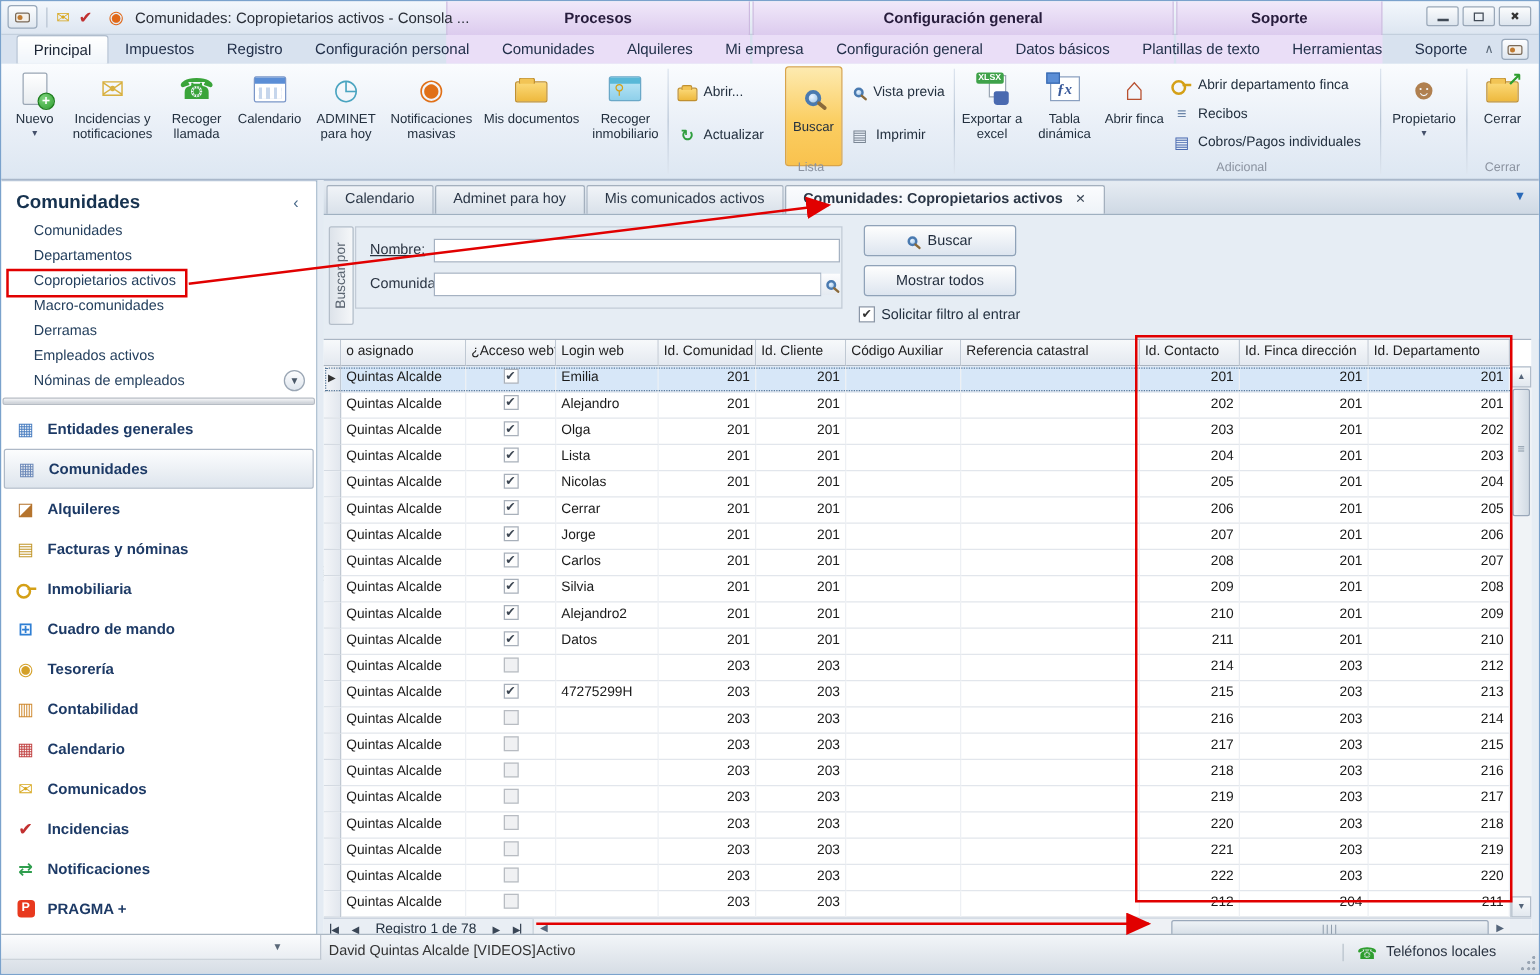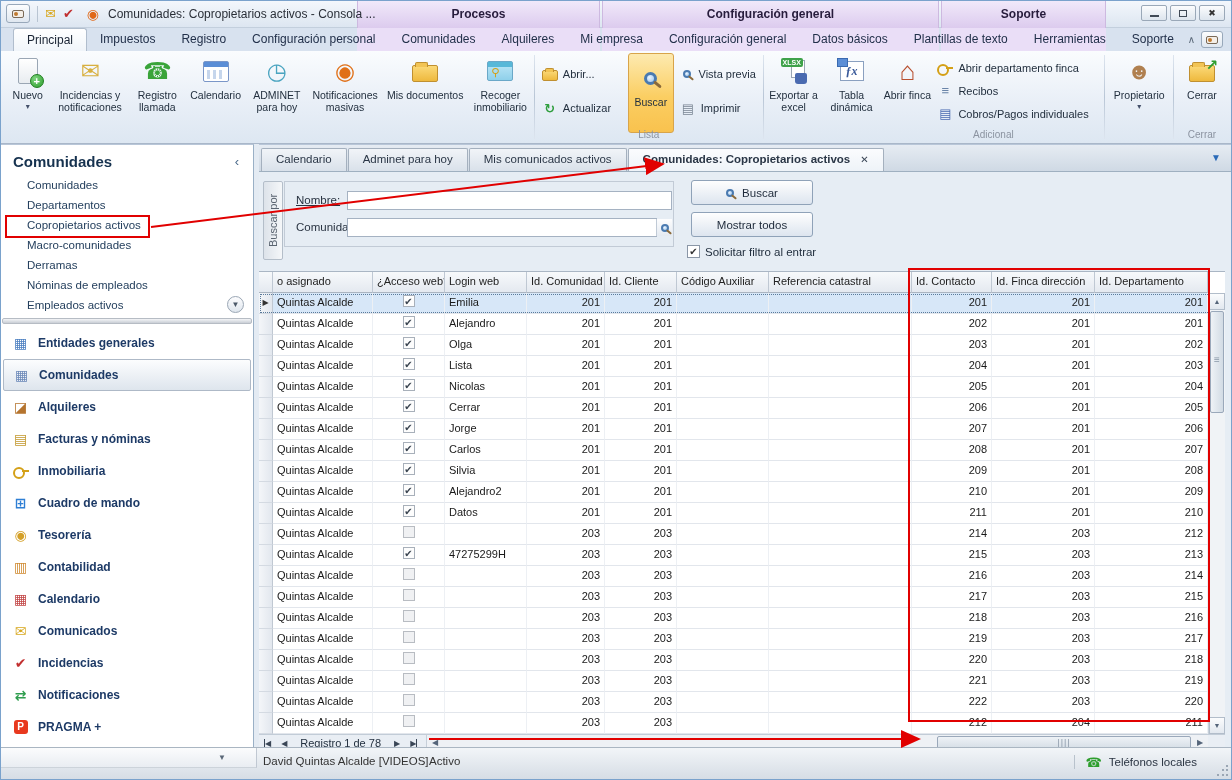--- a/index.html
+++ b/index.html
@@ -261,21 +261,21 @@
             </span>
           <span>Nuevo</span>
             <span class="drop">▾</span>
         </div>
         <div class="rbtn" style="width:80px;">
           <span class="ricon glyph" style="color:#d8b040;">✉</span>
           <span>Incidencias y notificaciones</span>
         </div>
         <div class="rbtn" style="width:56px;">
           <span class="ricon glyph" style="color:#3aa43a;">☎</span>
-          <span>Registro llamada</span>
+          <span>Recoger llamada</span>
         </div>
         <div class="rbtn" style="width:62px;">
           <span class="ricon">
               <span class="cal-ic"></span>
             </span>
           <span>Calendario</span>
         </div>
         <div class="rbtn" style="width:62px;">
           <span class="ricon glyph" style="color:#4aa4c0;">◷</span>
           <span>ADMINET para hoy</span>
@@ -419,22 +419,22 @@
     <div class="sb-title">
       <span>Comunidades</span>
       <span class="chev">‹</span>
     </div>
     <div id="sidebar-items">
         <div class="sb-item">Comunidades</div>
         <div class="sb-item">Departamentos</div>
         <div class="sb-item">Copropietarios activos</div>
         <div class="sb-item">Macro-comunidades</div>
         <div class="sb-item">Derramas</div>
+        <div class="sb-item">Empleados activos</div>
         <div class="sb-item">Nóminas de empleados</div>
-        <div class="sb-item">Empleados activos</div>
       </div>
     <div class="sb-circle">▼</div>
     <div class="sb-splitter"></div>
     <div id="sidebar-nav">
         <div class="nav-item">
           <span class="nav-ic" style="color: rgb(74, 126, 192);">▦</span>
           <span>Entidades generales</span>
         </div>
         <div class="nav-item selected">
           <span class="nav-ic" style="color: rgb(107, 136, 184);">▦</span>

